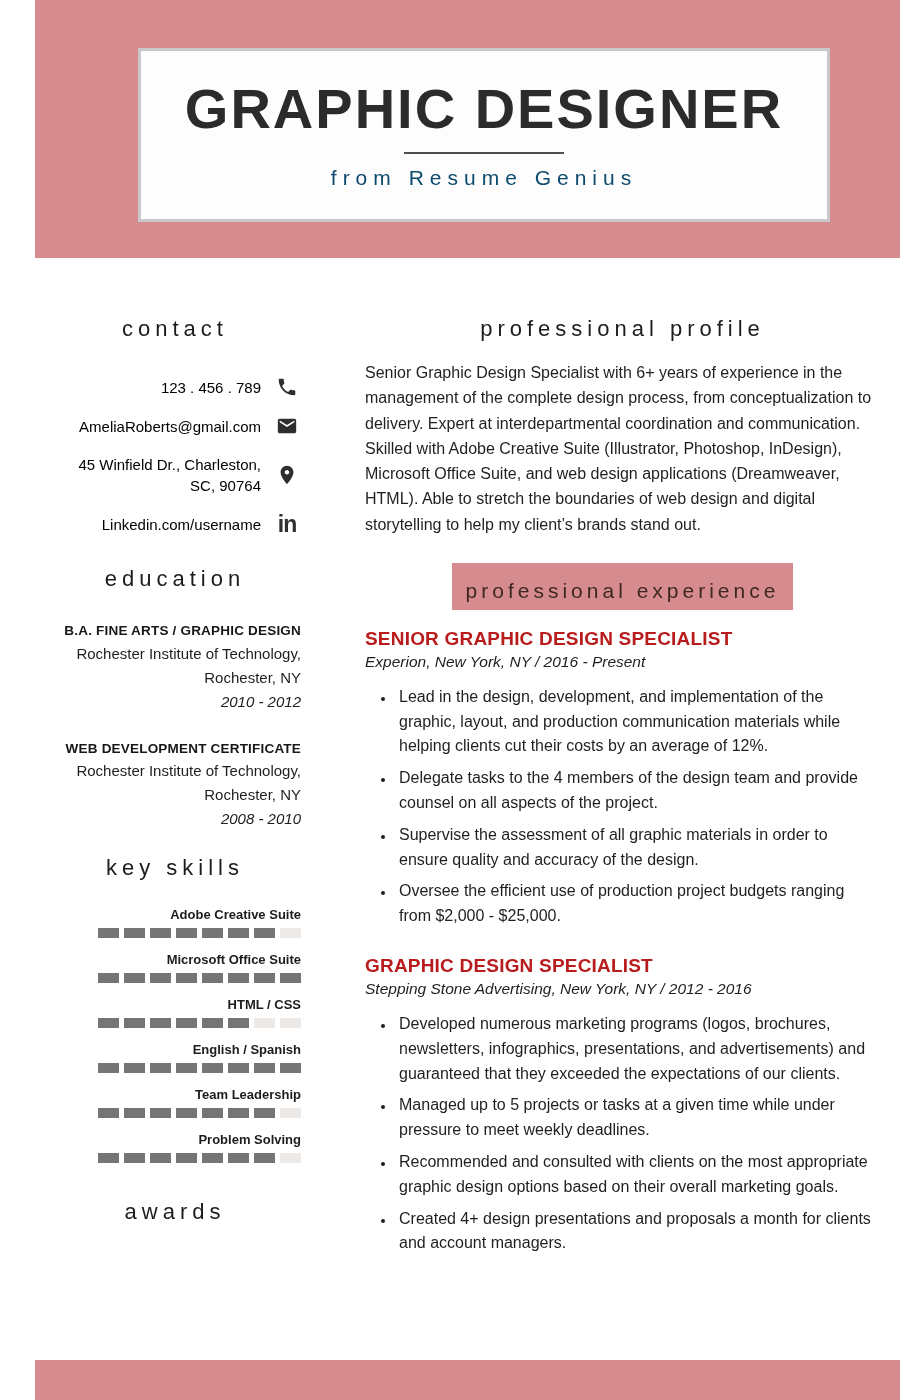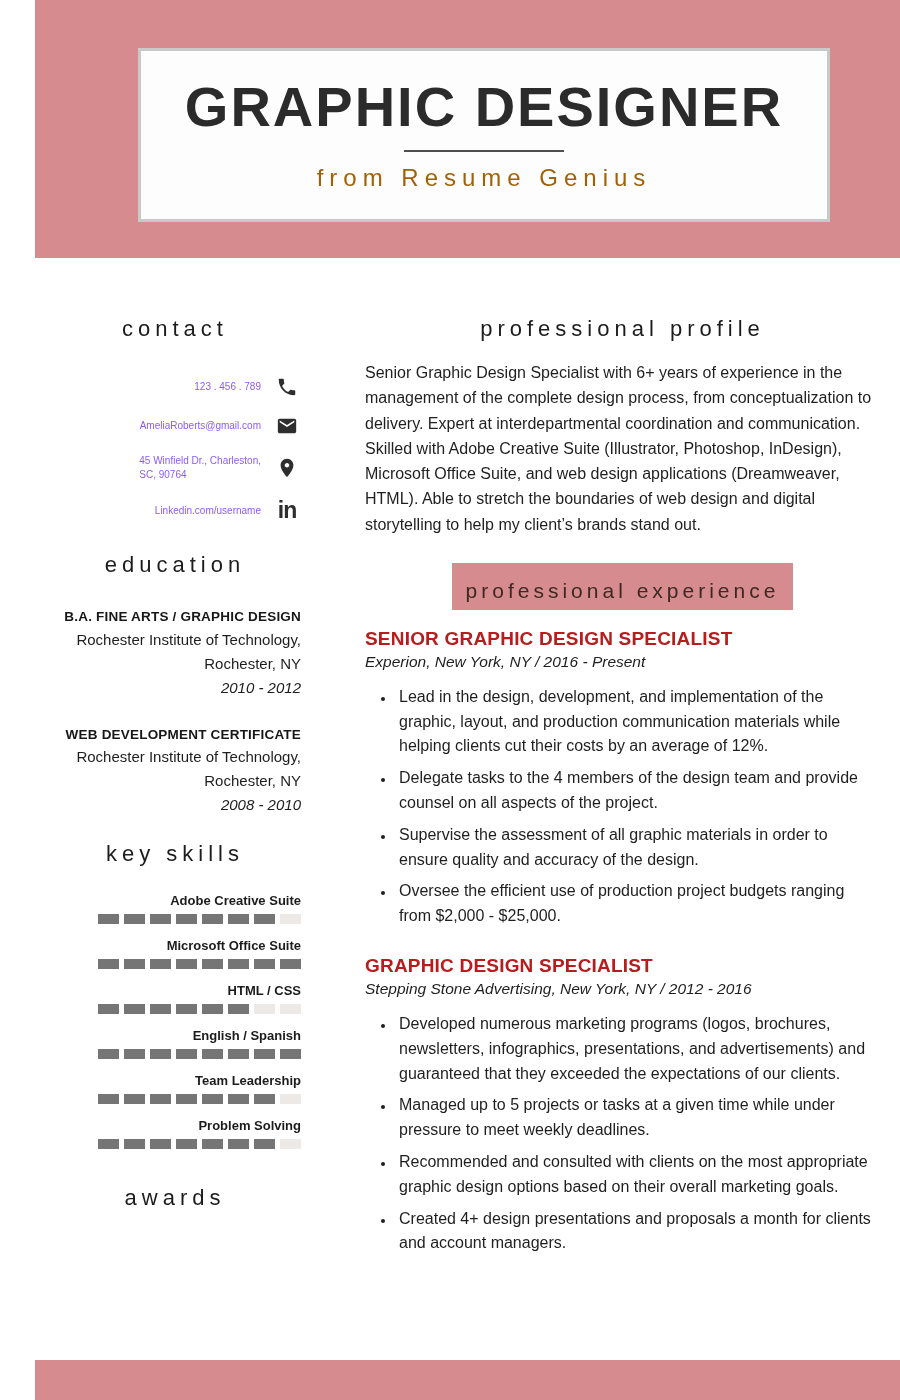--- a/index.html
+++ b/index.html
@@ -19,33 +19,33 @@
   .title-box{
     position:absolute;left:103px;top:48px;width:692px;height:174px;
     background:#fdfdfd;border:3px solid #c9c9c9;
     display:flex;flex-direction:column;align-items:center;justify-content:center;
   }
   .resume-title{
     font-size:56px;font-weight:bold;letter-spacing:2px;color:#2b2b2b;
     line-height:1.05;white-space:nowrap;
   }
   .title-divider{width:160px;height:2px;background:#4f4f4f;margin:13px 0 12px;}
-  .resume-subtitle{font-size:24px;letter-spacing:6px;color:#a16207;white-space:nowrap;}
+  .resume-subtitle{font-size:21px;letter-spacing:6px;color:#0c4a6e;white-space:nowrap;}
   
   .content{position:absolute;top:274px;left:0;width:900px;display:flex;}
   .sidebar{width:300px;padding:0 34px 0 14px;}
   .main{width:600px;padding:0 55px 0 30px;}
   .section-heading{
     font-size:22px;font-weight:normal;letter-spacing:5px;color:#1c1c1c;
     text-align:center;white-space:nowrap;
   }
   
   .contact-heading{margin:42px 0 34px;}
   .contact-row{display:flex;align-items:center;justify-content:flex-end;margin-bottom:17px;}
-  .contact-text{font-size:10px;color:#8b5cf6;line-height:1.4;}
+  .contact-text{font-size:15px;color:#000000;text-align:right;line-height:1.4;}
   .cline{display:block;}
   .contact-icon{width:28px;margin-left:12px;display:flex;justify-content:center;align-items:center;}
   .contact-icon svg{width:22px;height:22px;fill:#2e2e2e;}
   .linkedin-glyph{font-size:23px;font-weight:bold;color:#2e2e2e;letter-spacing:-1px;line-height:1;}
   
   .education-heading{margin:30px 0 28px;}
   .edu-entry{text-align:right;font-size:15px;line-height:1.6;color:#1e1e1e;margin-bottom:24px;}
   .edu-degree{font-weight:bold;font-size:13.5px;color:#171717;letter-spacing:.2px;}
   .edu-dates{font-style:italic;}
   

